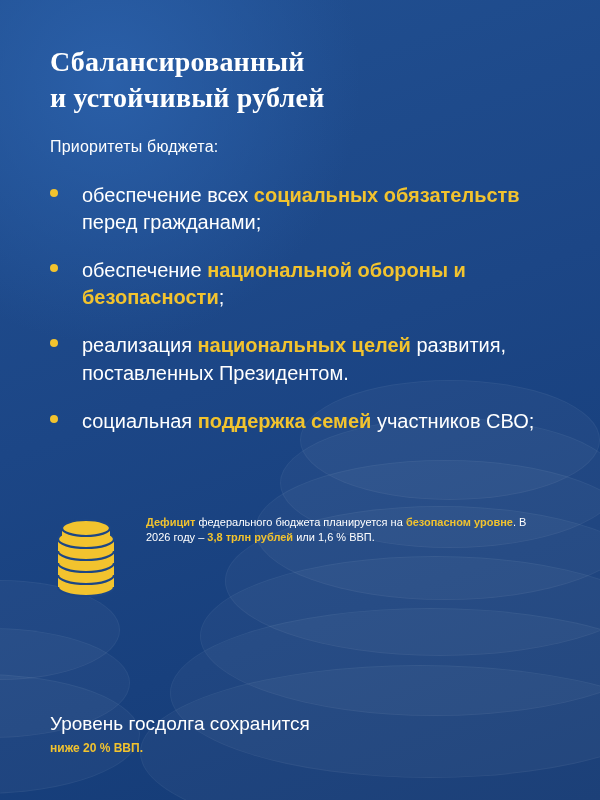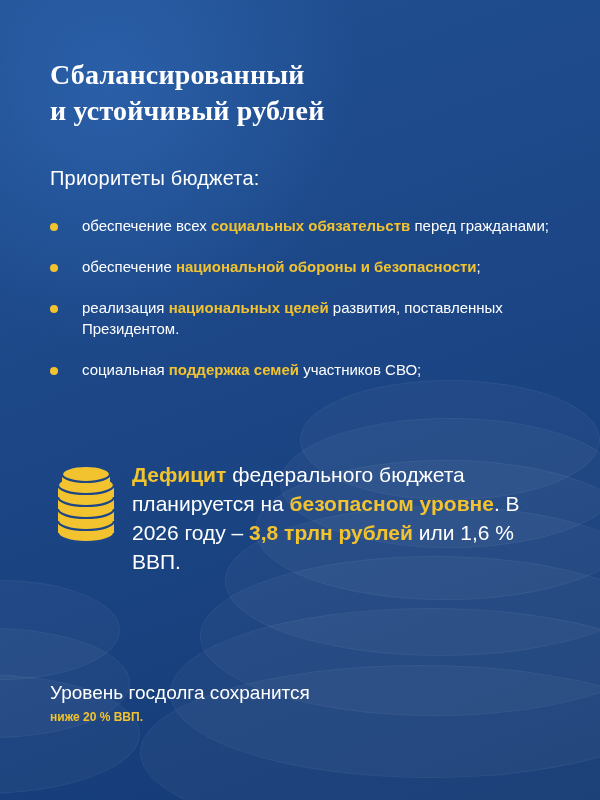--- a/index.html
+++ b/index.html
@@ -44,51 +44,51 @@
   .ring.r5 { width: 470px; height: 160px; left: 200px; bottom: 84px; }
   .ring.r6 { width: 520px; height: 170px; left: 170px; bottom: 22px; }
   .ring.r7 { width: 560px; height: 175px; left: 140px; bottom: -40px; }
   .ring.l1 { width: 240px; height: 100px; left: -120px; bottom: 120px; }
   .ring.l2 { width: 280px; height: 110px; left: -150px; bottom: 62px; }
   .ring.l3 { width: 320px; height: 120px; left: -180px; bottom: 6px; }
 
   .content {
     position: relative;
     z-index: 3;
-    padding: 57px 48px 0 50px;
+    padding: 44px 48px 0 50px;
   }
 
   h1.title {
     margin: 0;
     color: #ffffff;
     font-family: "Liberation Serif", serif;
     font-weight: bold;
     font-size: 28px;
     line-height: 1.28;
     letter-spacing: 0.2px;
   }
 
   .subtitle {
-    margin-top: 38px;
-    color: #ffffff;
-    font-size: 20px;
+    margin-top: 22px;
+    color: #ffffff;
+    font-size: 16px;
     letter-spacing: 0.2px;
   }
 
   ul.priorities {
     list-style: none;
     margin: 26px 0 0 0;
     padding: 0;
   }
   ul.priorities li {
     position: relative;
     padding-left: 32px;
     margin-bottom: 21px;
     color: #ffffff;
-    font-size: 15px;
+    font-size: 20px;
     line-height: 1.36;
   }
   ul.priorities li:last-child { margin-bottom: 0; }
   .bullet {
     position: absolute;
     left: 0;
     top: 7px;
     width: 8px;
     height: 8px;
     border-radius: 50%;
@@ -102,23 +102,24 @@
     align-items: flex-start;
     margin-top: 76px;
   }
   .coins-icon {
     flex: 0 0 auto;
     width: 82px;
     padding-top: 6px;
   }
   .deficit-text {
     color: #ffffff;
-    font-size: 21px;
+    font-size: 11px;
     line-height: 1.38;
     padding-top: 4px;
+    margin-left: 14px;
   }
 
   .debt-block {
     margin-top: 104px;
     color: #ffffff;
     font-size: 19px;
     line-height: 1.42;
   }
   .debt-block .big {
     display: block;

